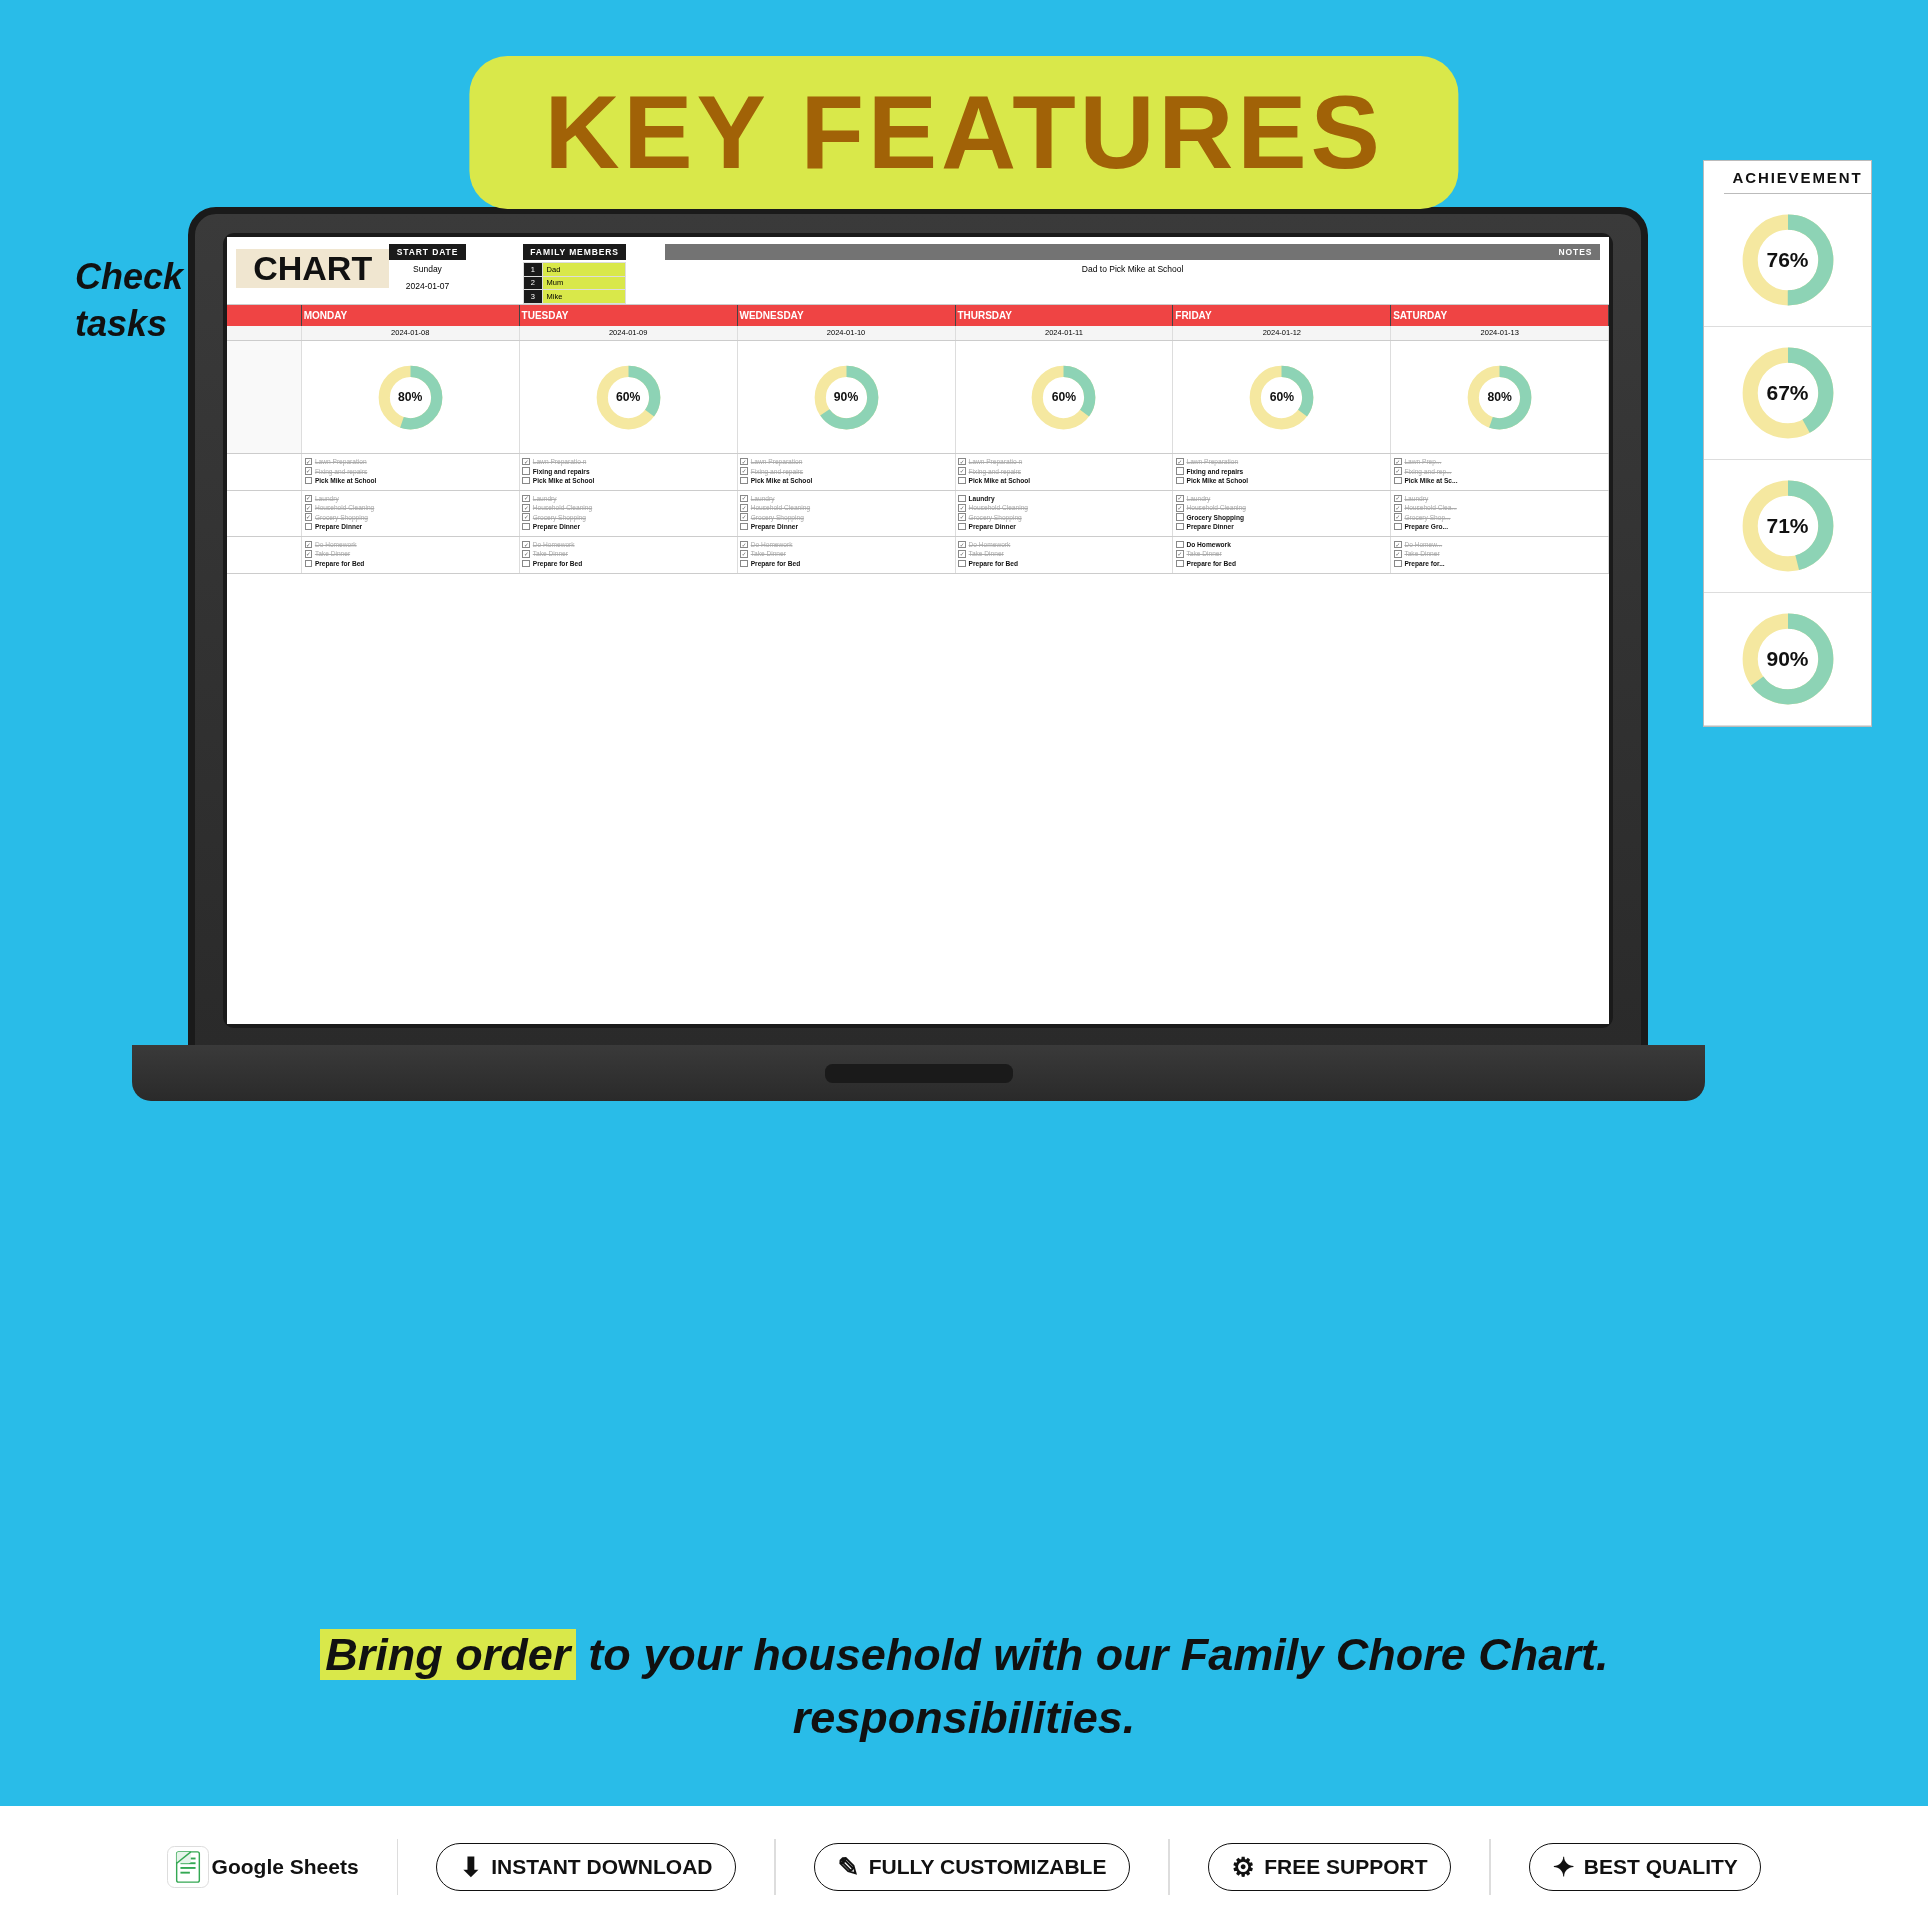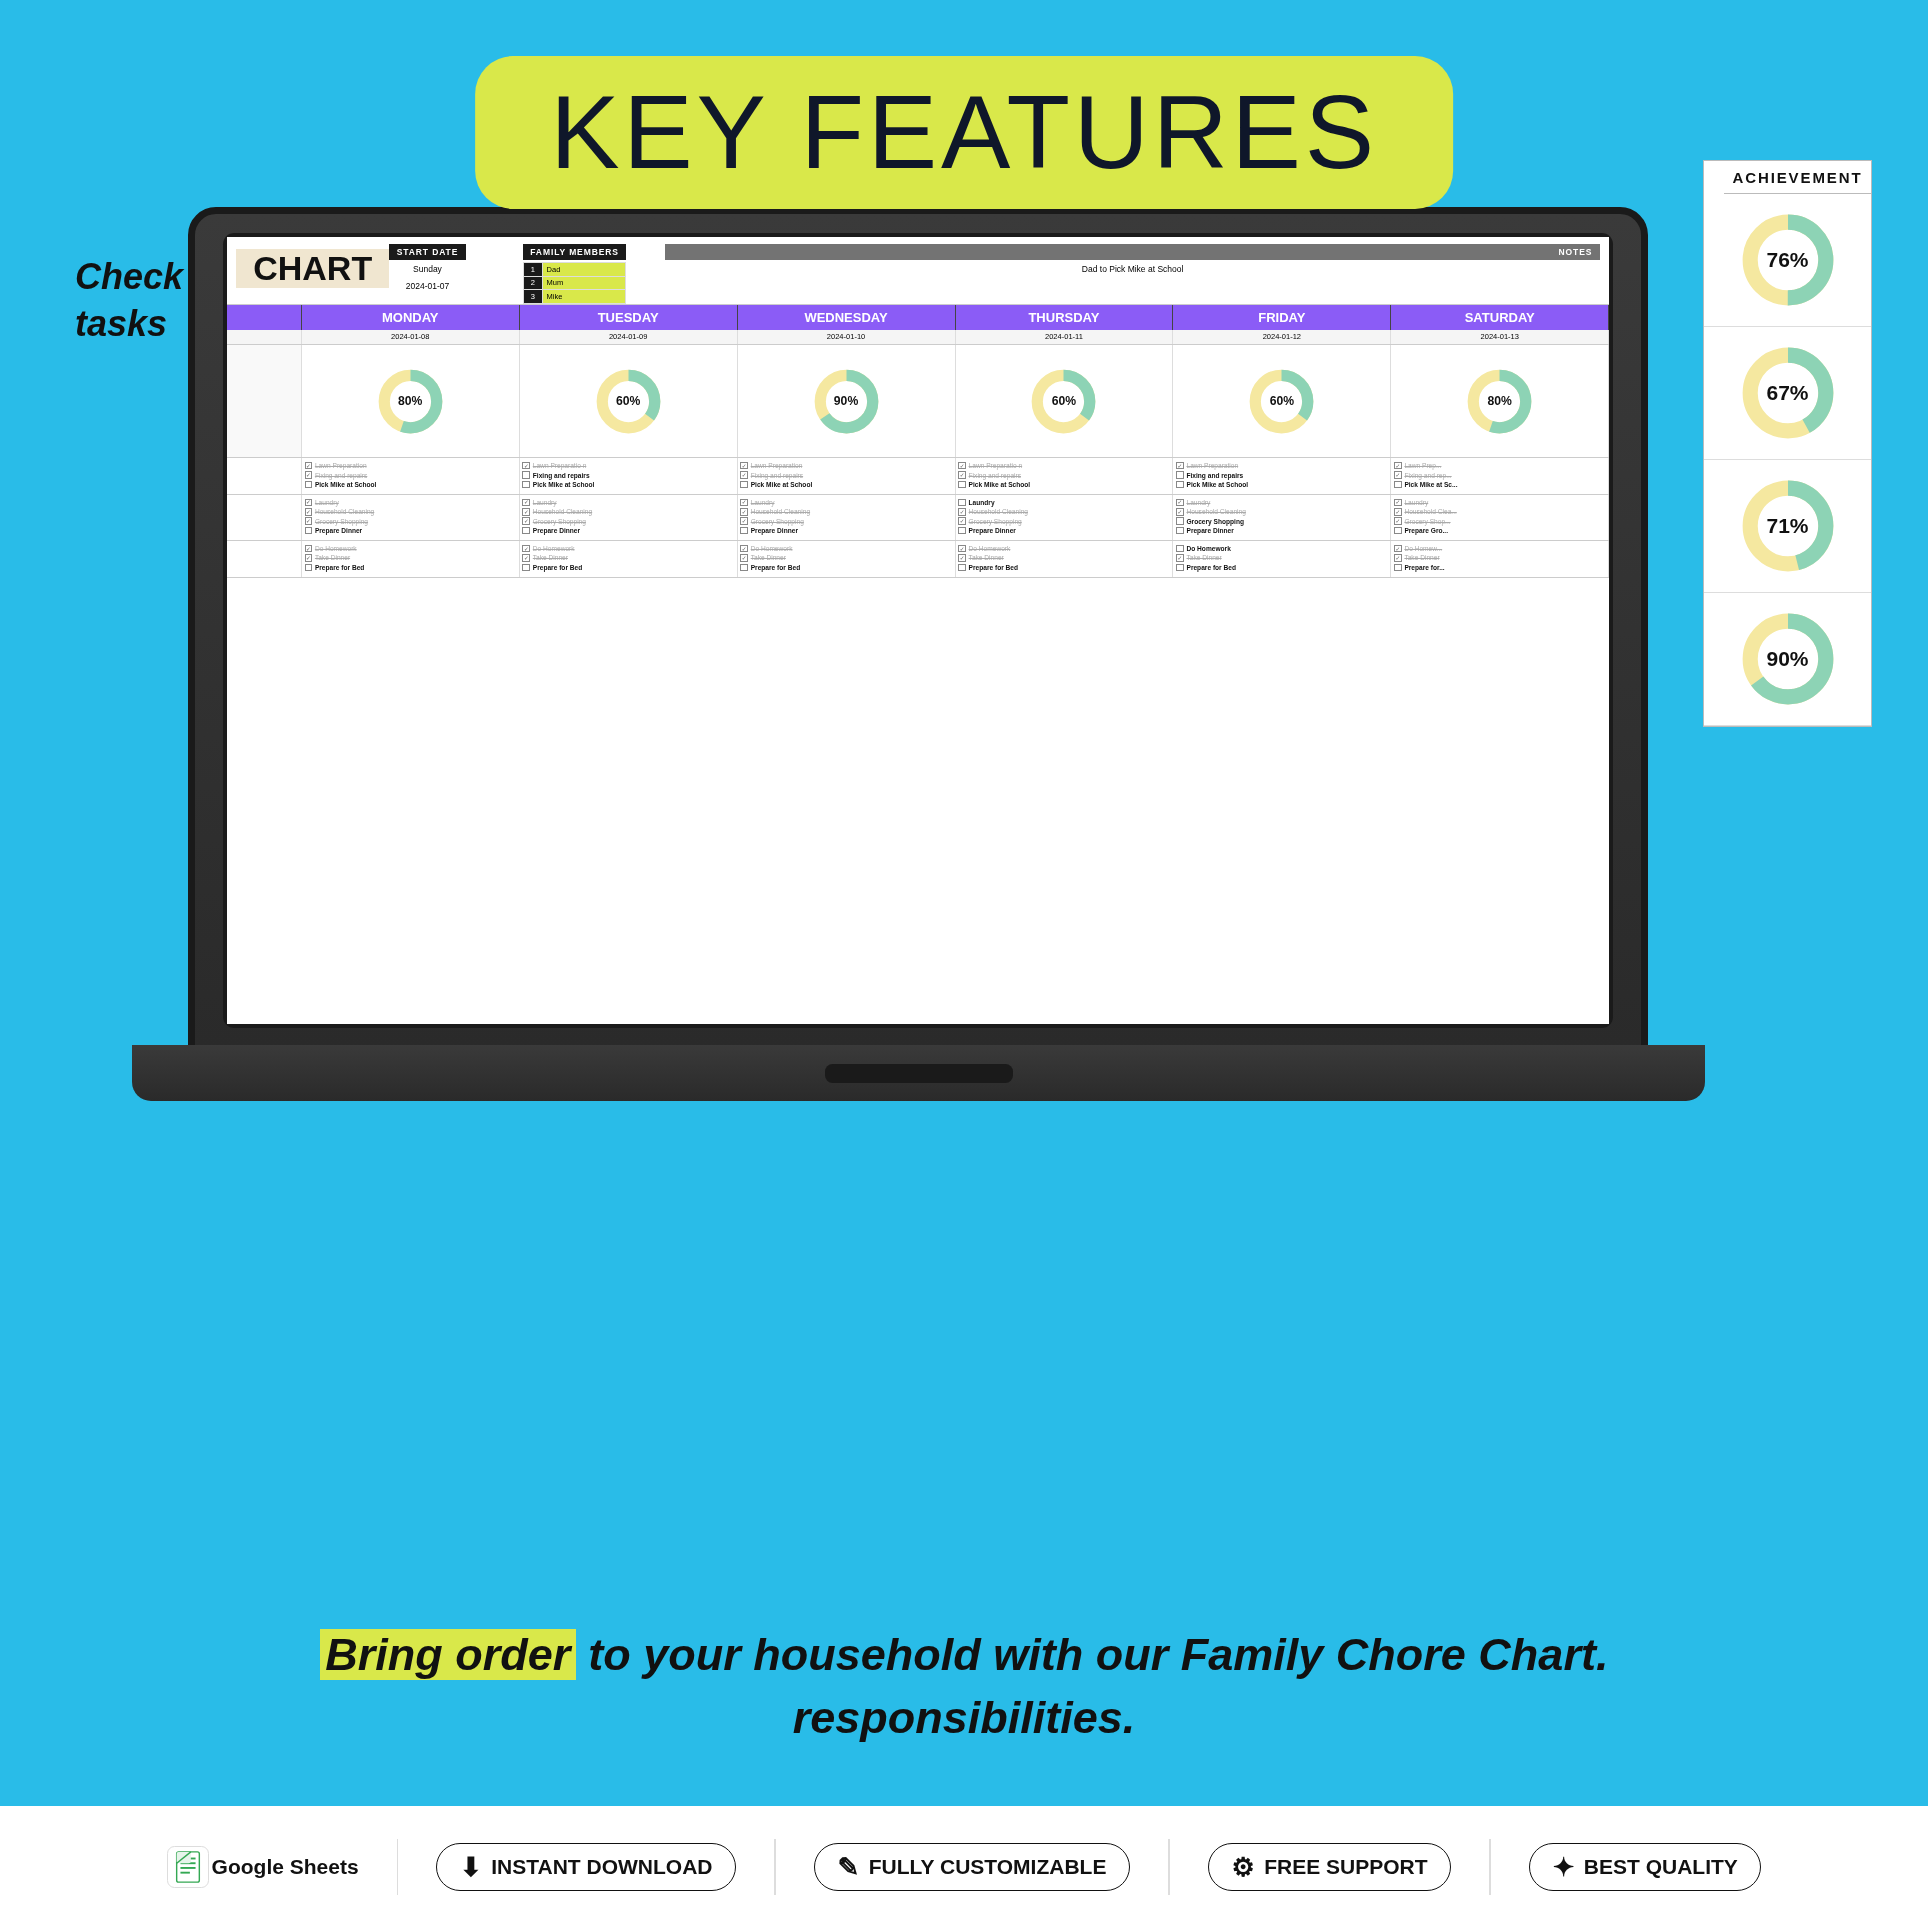--- a/index.html
+++ b/index.html
@@ -18,22 +18,22 @@
       top: 56px;
       left: 50%;
       transform: translateX(-50%);
       background-color: #d9e84a;
       border-radius: 38px;
       padding: 17px 75px;
       z-index: 10;
     }
     .key-features-banner h1 {
       font-size: 104px;
-      font-weight: 400;
-      color: #0f172a;
+      font-weight: 700;
+      color: #a16207;
       letter-spacing: 3.8px;
       text-transform: uppercase;
       white-space: nowrap;
     }
 
     
     .daily-tasks-label {
       position: absolute;
       top: 254px;
       left: 75px;
@@ -204,25 +204,24 @@
       font-weight: bold;
       padding: 2.8px 7.5px;
       letter-spacing: 0.9px;
       text-align: right;
     }
 
     
     .days-header {
       display: grid;
       grid-template-columns: 75px repeat(6, 1fr);
-      background: #8b5cf6;
+      background: #ef4444;
       color: #fff;
       font-weight: bold;
-      font-size: 13px;
-      text-align: center;
+      font-size: 10px;
     }
     .days-header div {
       padding: 4.7px 1.9px;
       border-right: 0.9px solid #444;
     }
     .date-row {
       display: grid;
       grid-template-columns: 75px repeat(6, 1fr);
       background: #f5f5f5;
       font-size: 7.5px;

